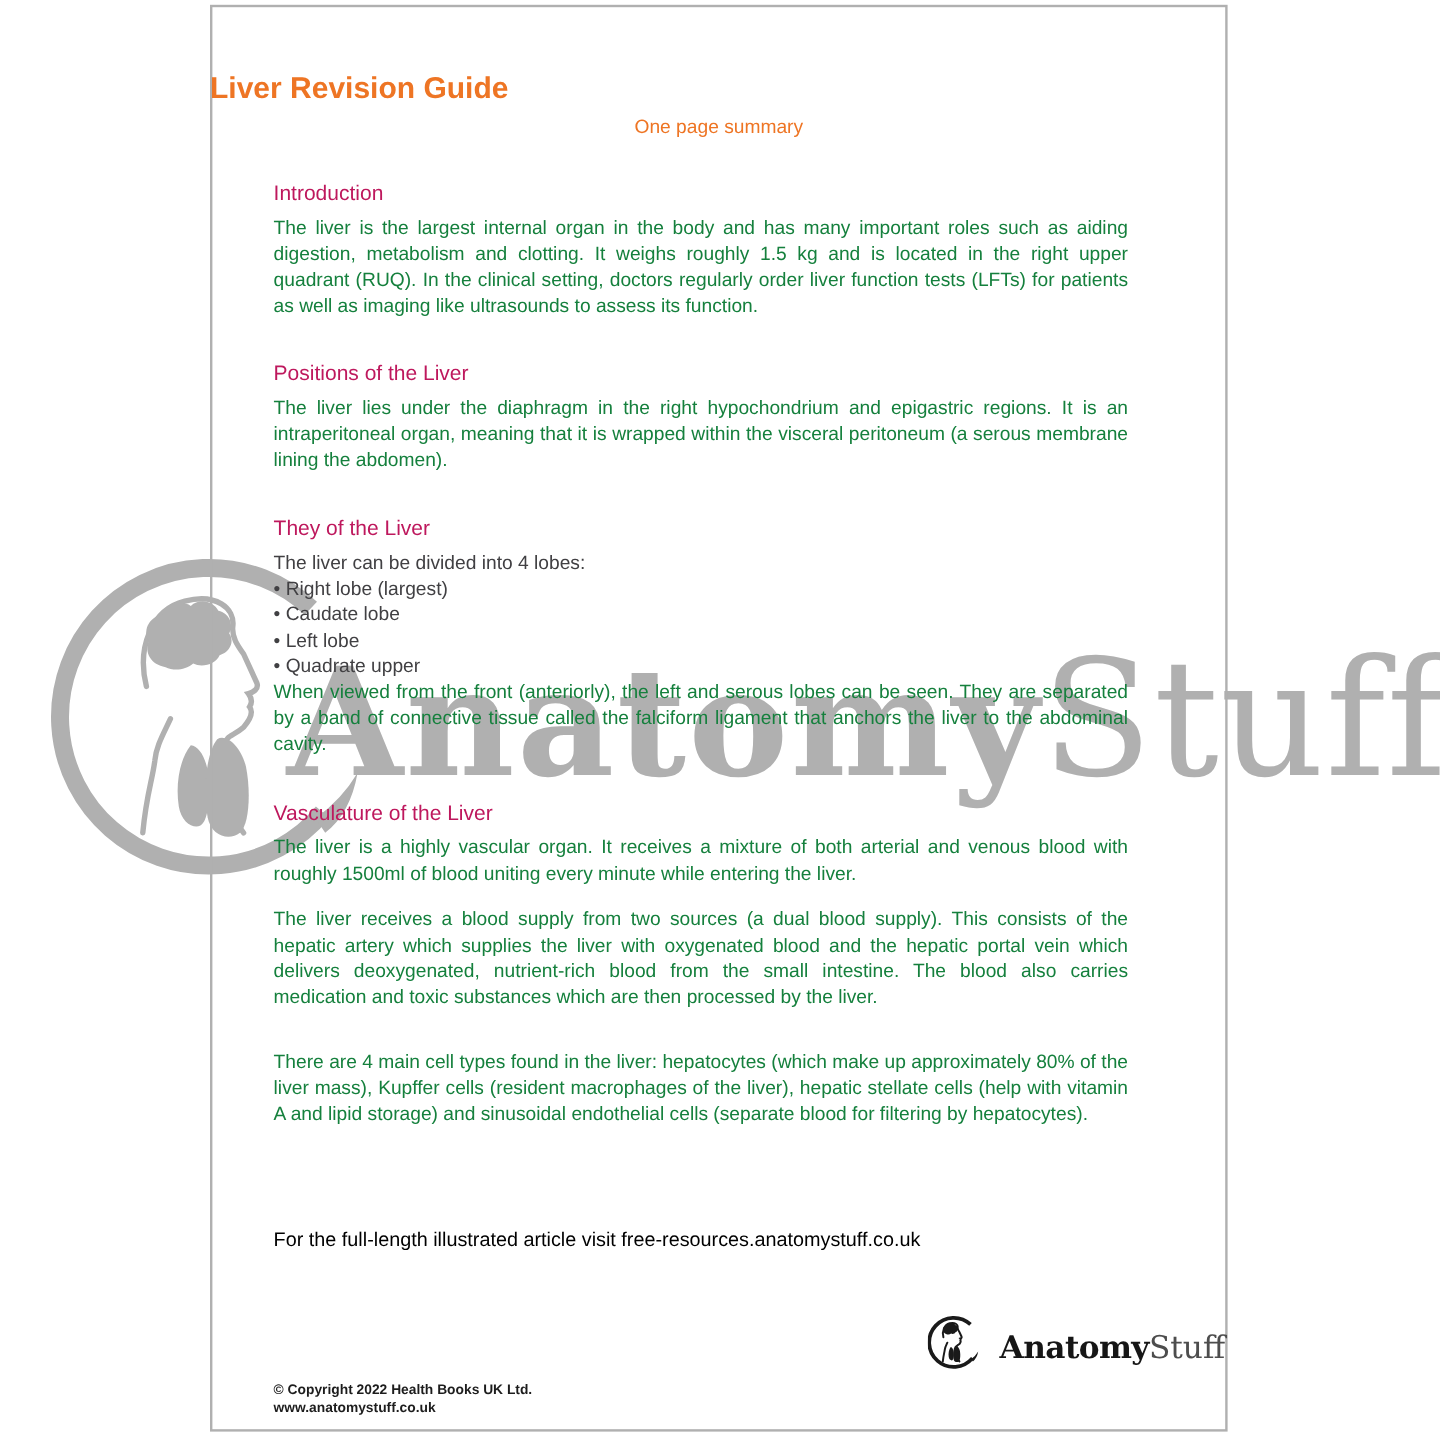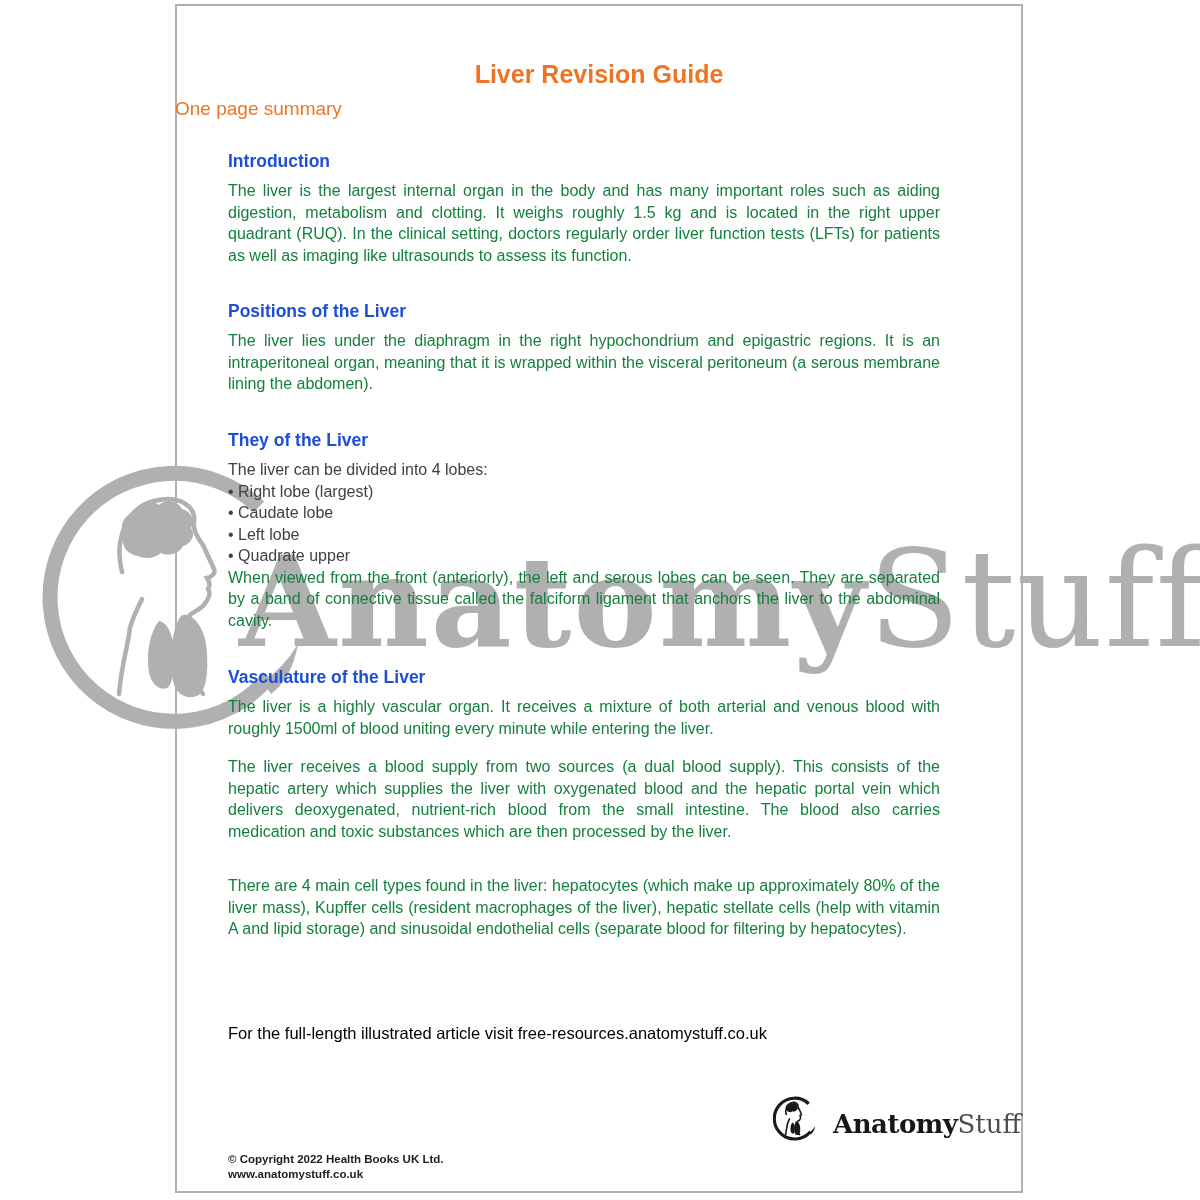--- a/index.html
+++ b/index.html
@@ -15,26 +15,26 @@
            --circ-w:15;--line-w:4.5;}
   .wm-text{position:absolute;left:227px;top:521px;white-space:nowrap;color:#b0b0b0;}
   .wm-bold{font-family:"DejaVu Serif", serif;font-weight:700;font-size:125px;letter-spacing:2px;}
   .wm-light{font-family:"DejaVu Serif", serif;font-weight:400;font-size:135px;letter-spacing:1px;}
   .circ{stroke-width:var(--circ-w);}
   .hline{stroke-width:var(--line-w);}
   
   .page-border{position:absolute;left:175px;top:4px;width:848px;height:1189px;
     border:2px solid #b0b0b0;box-sizing:border-box;z-index:2;pointer-events:none;}
   .page{position:absolute;left:175px;top:4px;width:848px;height:1189px;z-index:3;}
-  .doc-title{position:absolute;left:0;width:848px;top:56px;text-align:center;
+  .doc-title{position:absolute;left:0;width:848px;top:56px;
     color:#ee7524;font-size:25px;font-weight:700;}
-  .doc-subtitle{position:absolute;left:0;width:848px;top:94px;text-align:left;
-    color:#ee7524;font-size:19px;font-weight:400;}
+  .doc-subtitle{position:absolute;left:0;width:848px;top:94px;text-align:center;
+    color:#ee7524;font-size:16px;font-weight:400;}
   .section{position:absolute;left:53px;width:712px;}
-  .sec-h{font-size:17.5px;font-weight:700;color:#1d4ed8;margin:0 0 8px 0;line-height:22px;}
+  .sec-h{font-size:17.5px;font-weight:400;color:#be185d;margin:0 0 8px 0;line-height:22px;}
   .sec-p{font-size:16px;color:#15803d;line-height:21.5px;margin:0;text-align:justify;}
   .sec-p + .sec-p{margin-top:17px;}
   .lobes-line{font-size:16px;color:#414043;line-height:21.5px;}
   .bullet::before{content:"\2022\00a0";}
   .cta{position:absolute;left:53px;top:1020px;width:760px;color:#000000;font-size:16.5px;}
   .copyright{position:absolute;left:53px;top:1148px;font-size:11.5px;font-weight:700;
     color:#1d1d1d;line-height:15px;}
   .footer-logo{position:absolute;left:598px;top:1092px;display:flex;align-items:center;color:#1a1a1a;}
   .footer-logo-mark{width:56px;height:56px;--circ-w:19;--line-w:10;color:#1a1a1a;}
   .fl-bold{font-family:"DejaVu Serif", serif;font-weight:700;font-size:26px;color:#161616;margin-left:4px;letter-spacing:-0.5px;}

